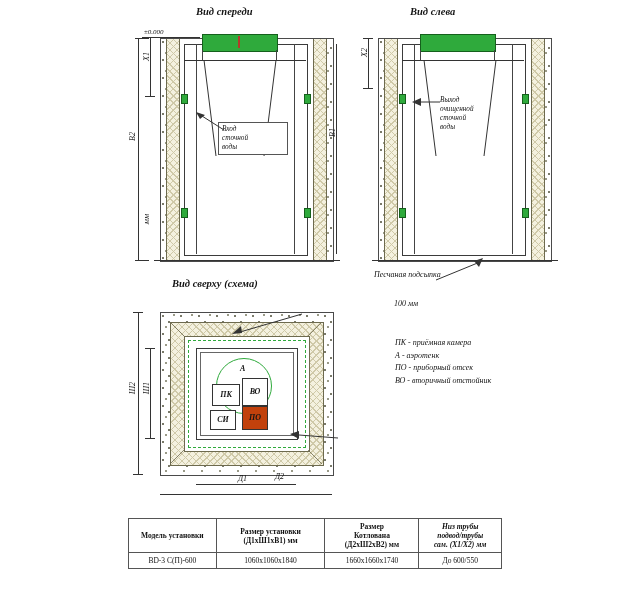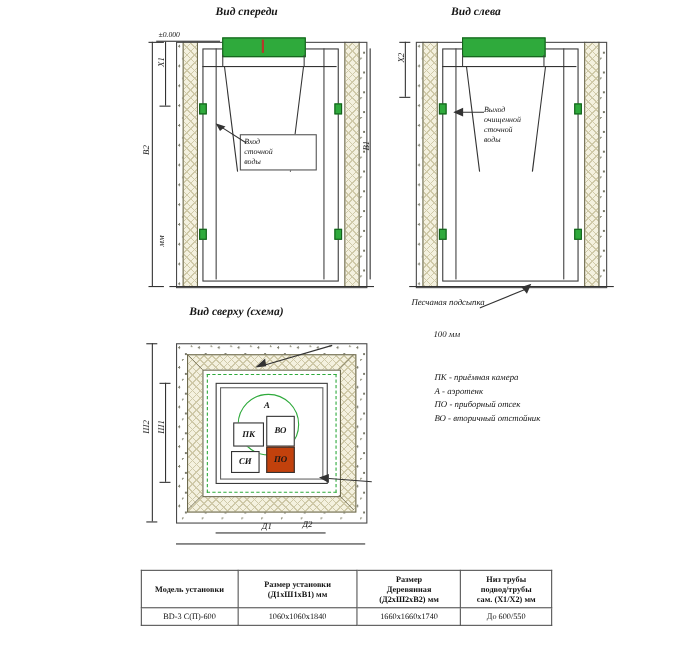--- a/index.html
+++ b/index.html
@@ -251,24 +251,24 @@
         <tr>
       <td class="h" style="width:88px;font-family:Liberation Serif, serif;">
         <div>Модель установки</div>
       </td>
       <td class="h" style="width:110px;">
         <div>Размер установки</div>
         <div>(Д1xШ1xВ1) мм</div>
       </td>
       <td class="h" style="width:92px;">
         <div>Размер</div>
-        <div>Деревянная</div>
+        <div>Котлована</div>
         <div>(Д2xШ2xВ2) мм</div>
       </td>
-      <td class="h" style="width:84px;">
+      <td class="h" style="width:84px;font-style:italic;">
         <div>Низ трубы</div>
         <div>подвод/трубы</div>
         <div>сам. (X1/X2) мм</div>
       </td>
     </tr>
     <tr>
       <td>BD-3 С(П)-600</td>
       <td>1060x1060x1840</td>
       <td>1660x1660x1740</td>
       <td>До 600/550</td>

